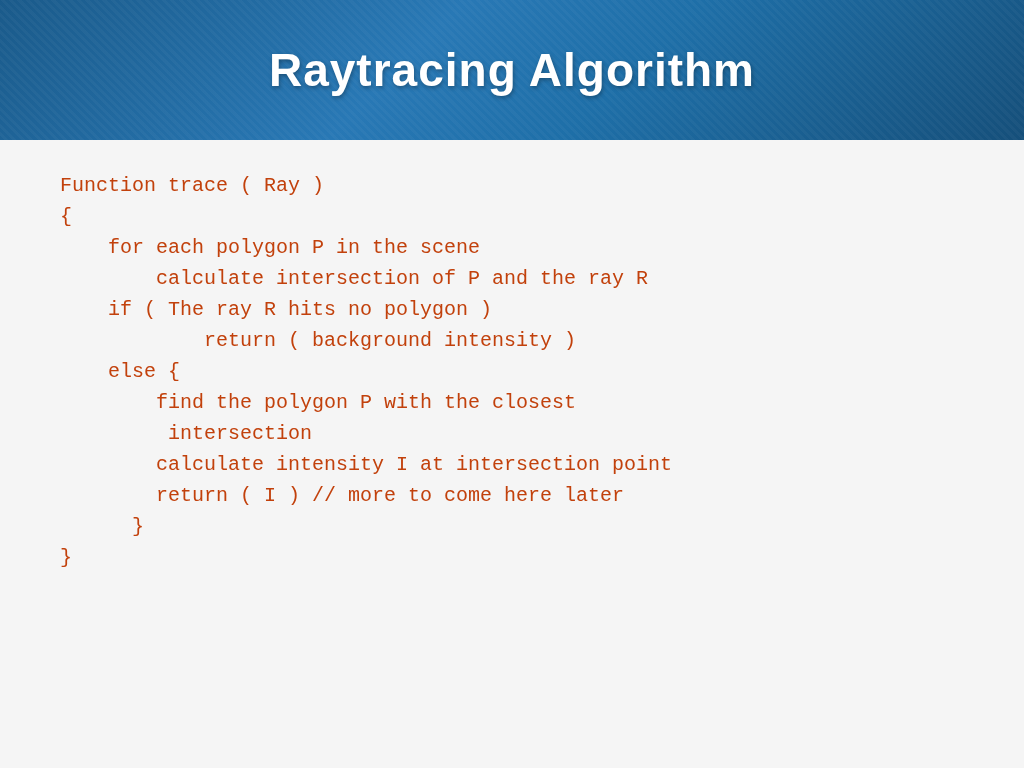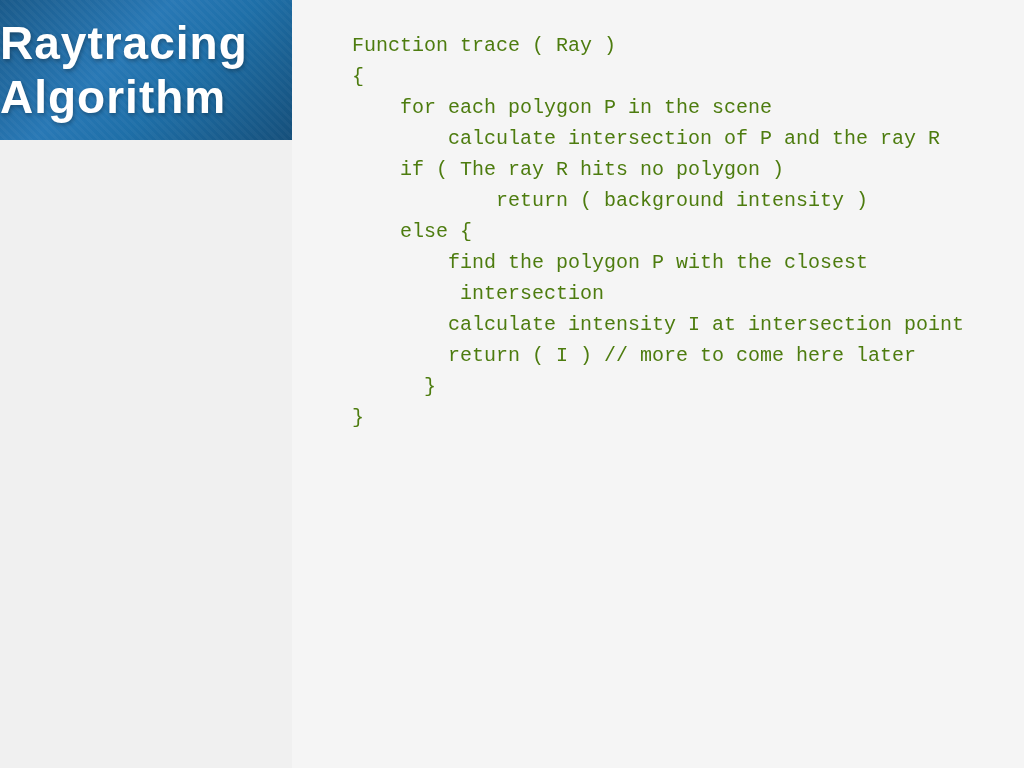--- a/index.html
+++ b/index.html
@@ -13,21 +13,21 @@
       height: 768px;
       overflow: hidden;
       font-family: Arial, sans-serif;
       background: #e8e8e8;
     }
 
     .slide {
       width: 1024px;
       height: 768px;
       display: flex;
-      flex-direction: row;
+      flex-direction: column;
       background: #f0f0f0;
     }
 
     .header {
       width: 100%;
       height: 140px;
       background: linear-gradient(135deg, #1a5a8a 0%, #2878b5 40%, #1e6fa8 60%, #154f7a 100%);
       display: flex;
       align-items: center;
       justify-content: center;
@@ -62,21 +62,21 @@
       background: #f5f5f5;
       padding: 30px 60px;
       display: flex;
       align-items: flex-start;
     }
 
     .code-block {
       font-family: 'Courier New', Courier, monospace;
       font-size: 20px;
       line-height: 1.55;
-      color: #4d7c0f;
+      color: #c2410c;
       white-space: pre;
     }
   </style>
 </head>
 <body>
 
 <div class="slide">
 
   <div class="header">
     <span class="header-title">Raytracing Algorithm</span>

